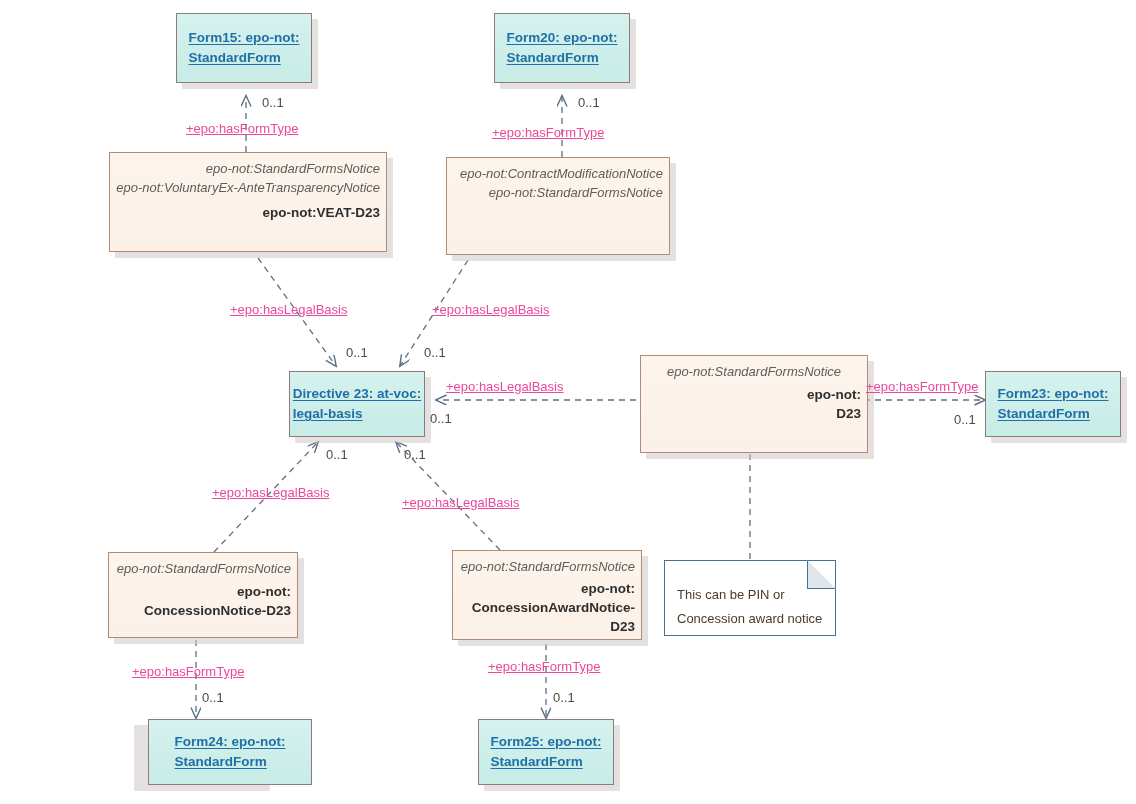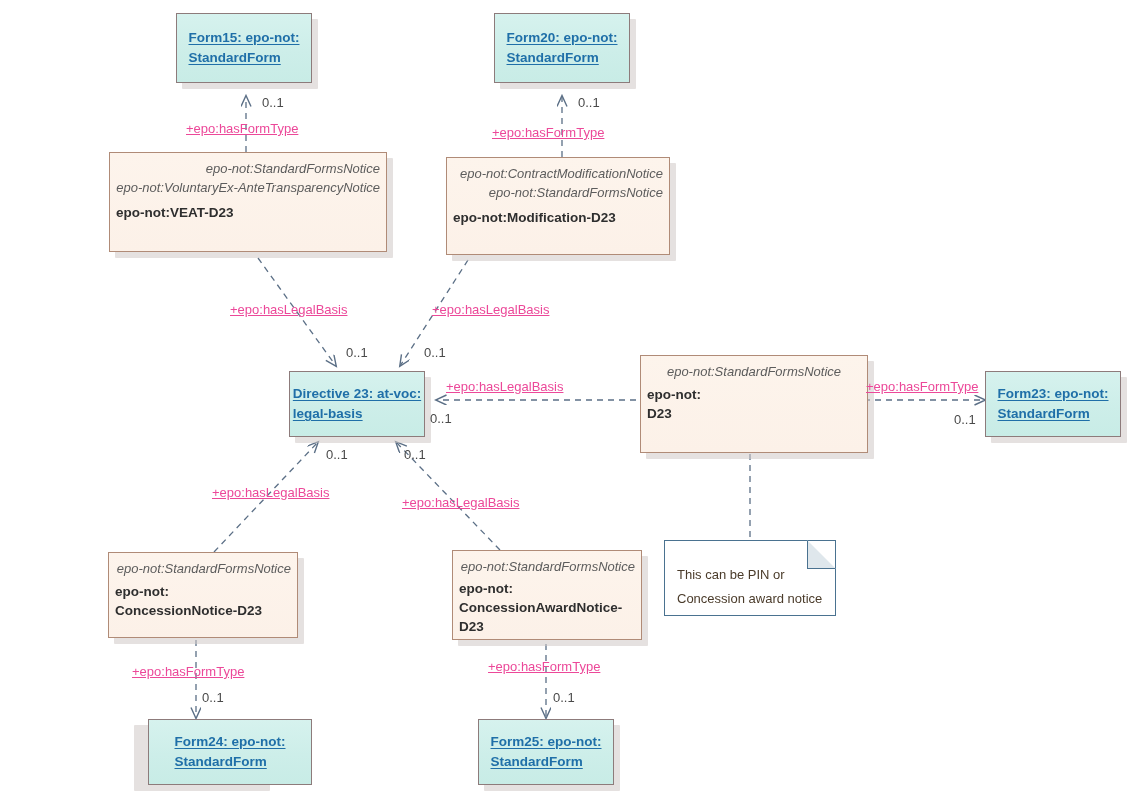--- a/index.html
+++ b/index.html
@@ -30,21 +30,21 @@
     box-sizing:border-box;
     padding:6px 6px 16px 6px;
   }
   .notice .stereo{
     font-style:italic;font-size:13px;line-height:19px;color:#5c5c5c;
     text-align:right;white-space:nowrap;
   }
   .notice .stereo.wide{margin-left:-14px;}
   .notice .name{
     font-weight:bold;font-size:13.5px;line-height:19px;color:#2e2e2e;
-    text-align:left;margin-top:6px;
+    text-align:right;margin-top:6px;
   }
   .notice .name span{display:block;}
 
   
   .note{
     background:#ffffff;border:1px solid #4a7290;box-sizing:border-box;
   }
   .note .txt{
     font-size:13px;line-height:24px;color:#4a3b2a;padding:22px 0 0 12px;
     white-space:nowrap;
@@ -121,23 +121,20 @@
     <div class="stereo wide">epo-not:VoluntaryEx-AnteTransparencyNotice</div>
     <div class="name">
         <span>epo-not:VEAT-D23</span>
       </div>
   </div>
 
   <div class="shadow" style="left:452px;top:163px;width:224px;height:98px;"></div>
   <div class="node notice" style="left:446px;top:157px;width:224px;height:98px;">
     <div class="stereo wide">epo-not:ContractModificationNotice</div>
     <div class="stereo">epo-not:StandardFormsNotice</div>
-    <div class="name">
-        <span>epo-not:Modification-D23</span>
-      </div>
   </div>
 
   <div class="lbl" style="left:230px;top:302px;">+epo:hasLegalBasis</div>
   <div class="mult" style="left:346px;top:345px;">0..1</div>
   <div class="lbl" style="left:432px;top:302px;">+epo:hasLegalBasis</div>
   <div class="mult" style="left:424px;top:345px;">0..1</div>
 
   <div class="shadow" style="left:295px;top:377px;width:136px;height:66px;"></div>
   <div class="node inst" style="left:289px;top:371px;width:136px;height:66px;">
     <div class="t">
@@ -185,21 +182,21 @@
   <div class="shadow" style="left:458px;top:556px;width:190px;height:90px;"></div>
   <div class="node notice" style="left:452px;top:550px;width:190px;height:90px;">
     <div class="stereo wide">epo-not:StandardFormsNotice</div>
     <div class="name" style="margin-top:3px;">
       <span>epo-not:</span>
       <span>ConcessionAwardNotice-</span>
       <span>D23</span>
     </div>
   </div>
 
-  <div class="node note" style="left:664px;top:540px;width:172px;height:76px;">
+  <div class="node note" style="left:664px;top:560px;width:172px;height:76px;">
     <div class="fold"></div>
     <div class="txt">
       <div>This can be PIN or</div>
       <div>Concession award notice</div>
     </div>
   </div>
 
   <div class="lbl" style="left:132px;top:664px;">+epo:hasFormType</div>
   <div class="mult" style="left:202px;top:690px;">0..1</div>
   <div class="lbl" style="left:488px;top:659px;">+epo:hasFormType</div>

